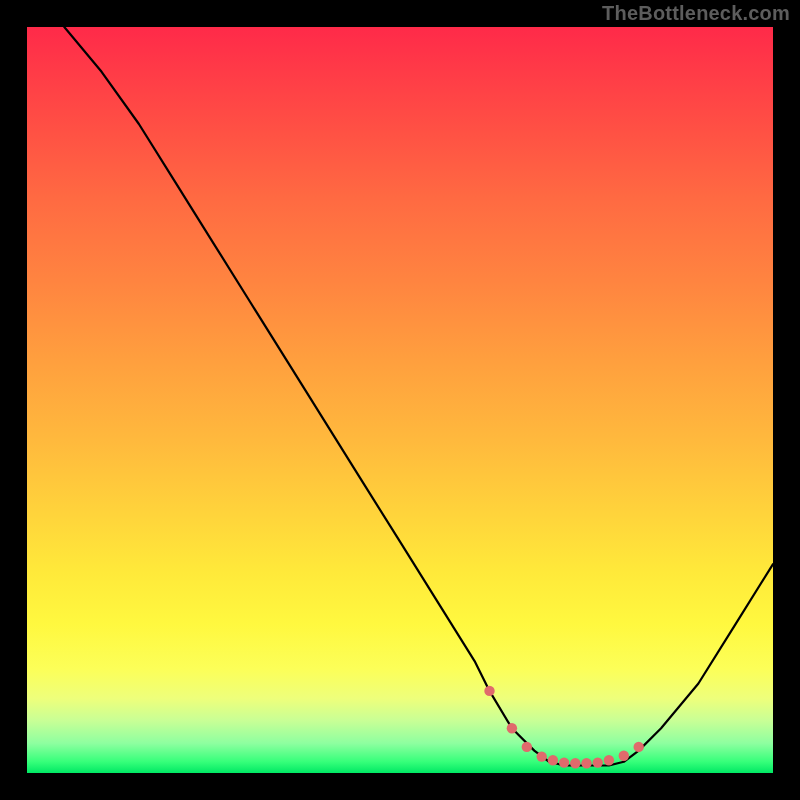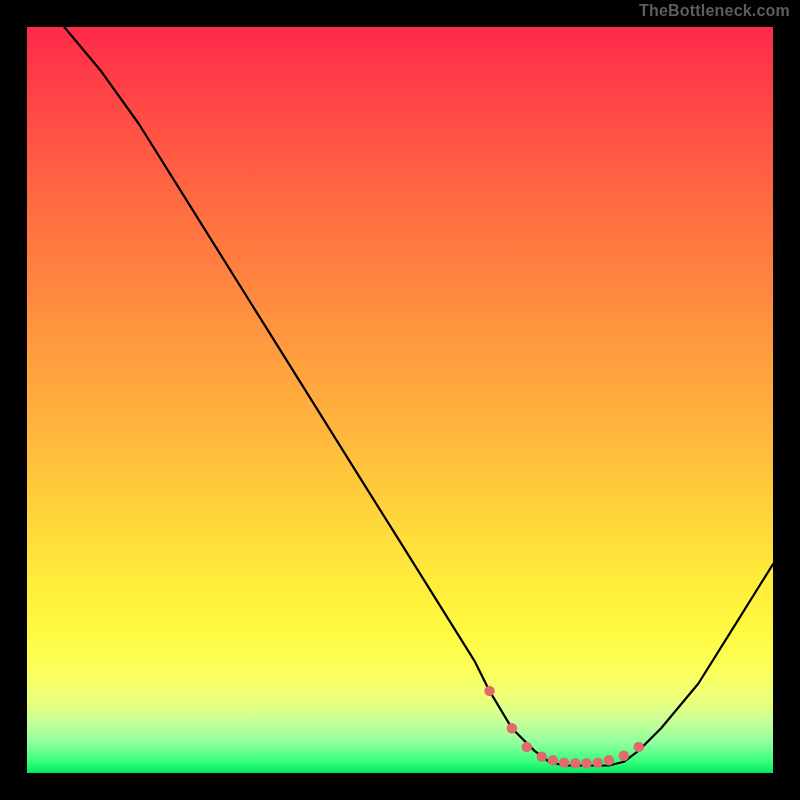--- a/index.html
+++ b/index.html
@@ -15,21 +15,21 @@
     position: relative;
     width: 800px;
     height: 800px;
     background: #000000;
   }
   .watermark {
     position: absolute;
     top: 2px;
     right: 10px;
     color: #5d5d5d;
-    font-size: 16px;
+    font-size: 20px;
     font-weight: 600;
     letter-spacing: 0.2px;
     z-index: 5;
   }
   .plot-area {
     position: absolute;
     left: 27px;
     top: 27px;
     width: 746px;
     height: 746px;

